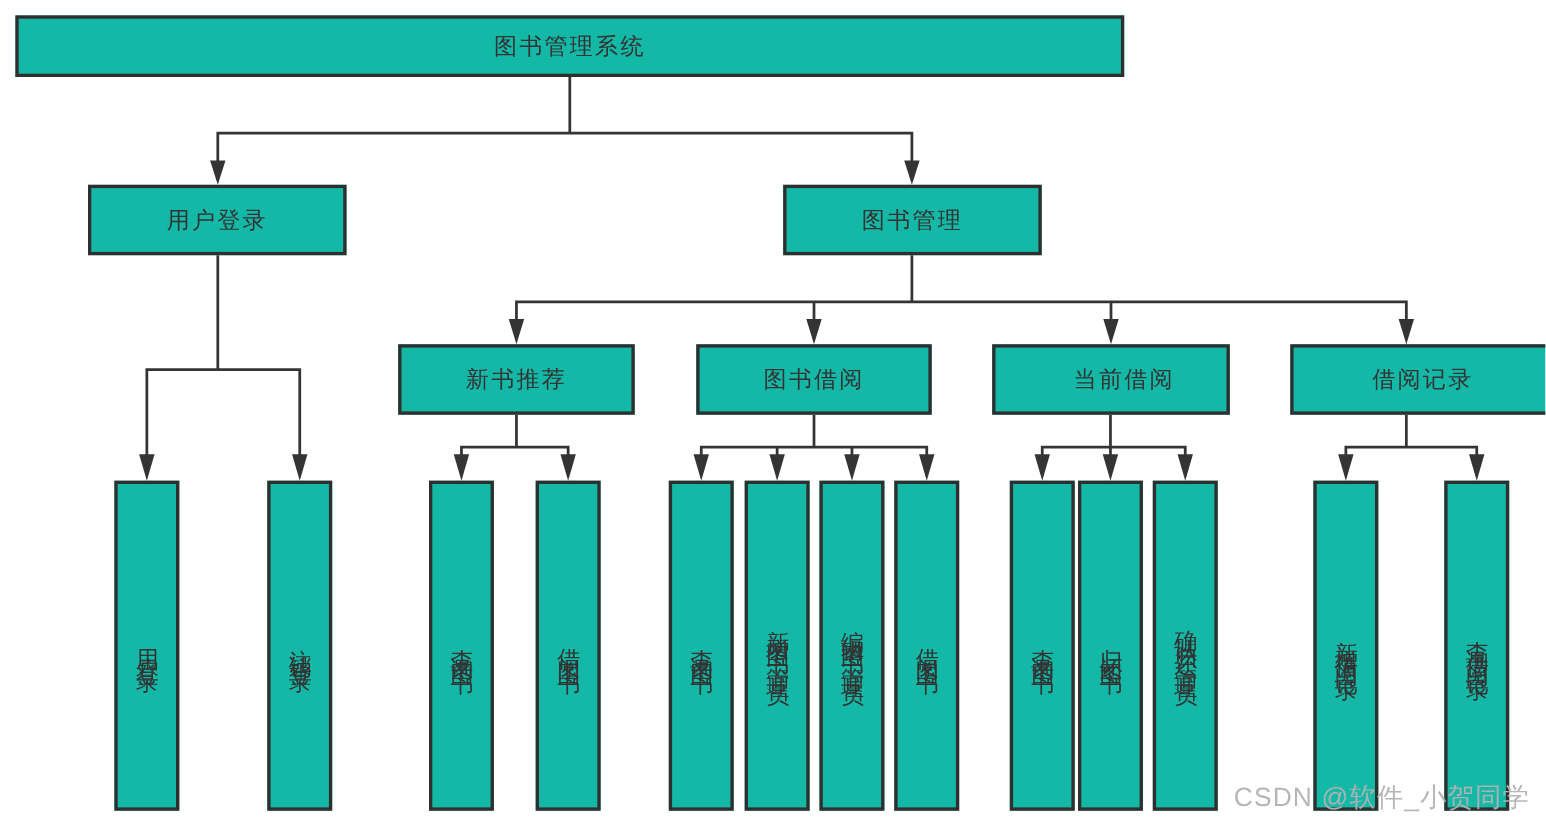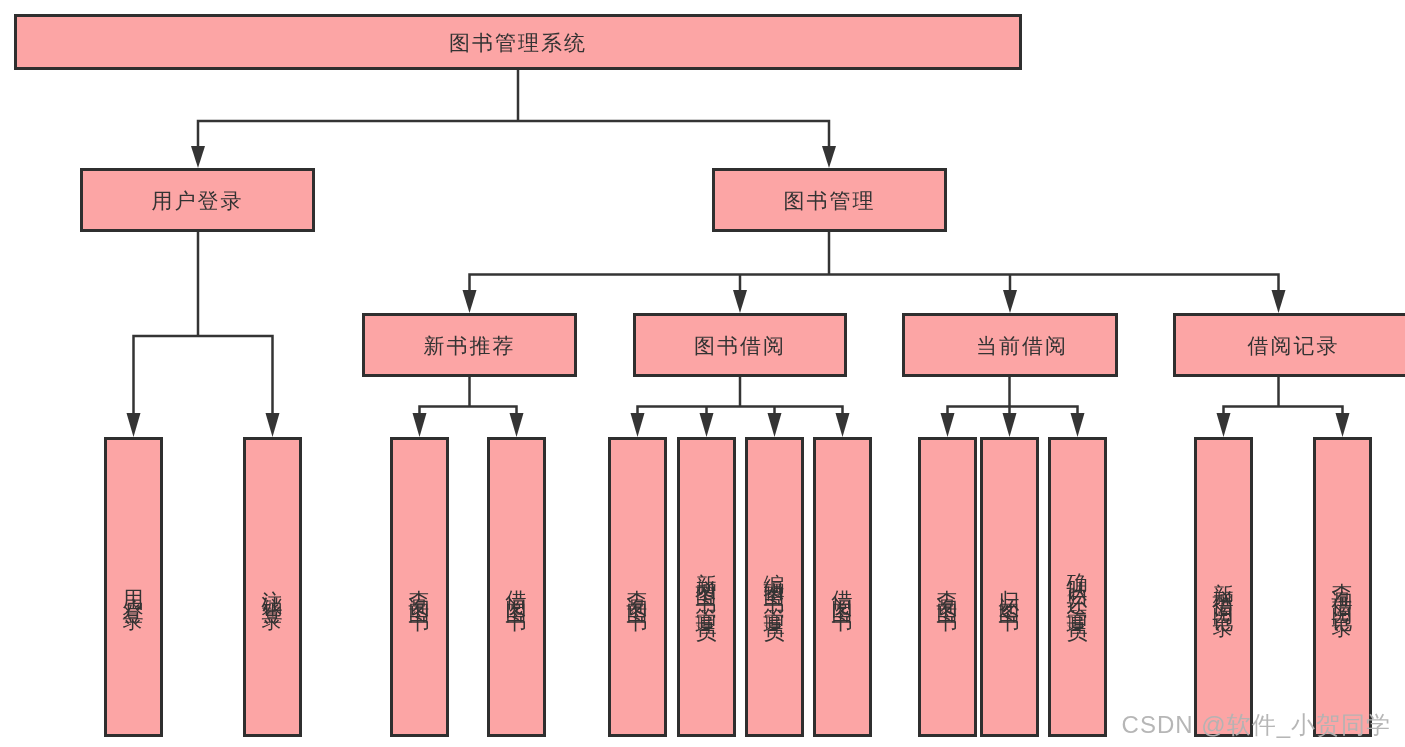--- a/index.html
+++ b/index.html
@@ -8,25 +8,26 @@
     width: 1405px;
     height: 747px;
     background: #ffffff;
     font-family: "Liberation Sans", "DejaVu Sans", sans-serif;
     overflow: hidden;
   }
   .node {
     position: absolute;
     box-sizing: border-box;
     border: 3px solid #2f2f2f;
-    background: #fca5a5;
+    background: #14b8a6;
     display: flex;
     align-items: center;
     justify-content: center;
     color: #333333;
+    font-family: Liberation Serif, serif;
   }
   .hbox {
     font-size: 21px;
     letter-spacing: 2px;
     line-height: 1;
     white-space: nowrap;
   }
   .vbox {
     top: 437px;
     height: 300px;

